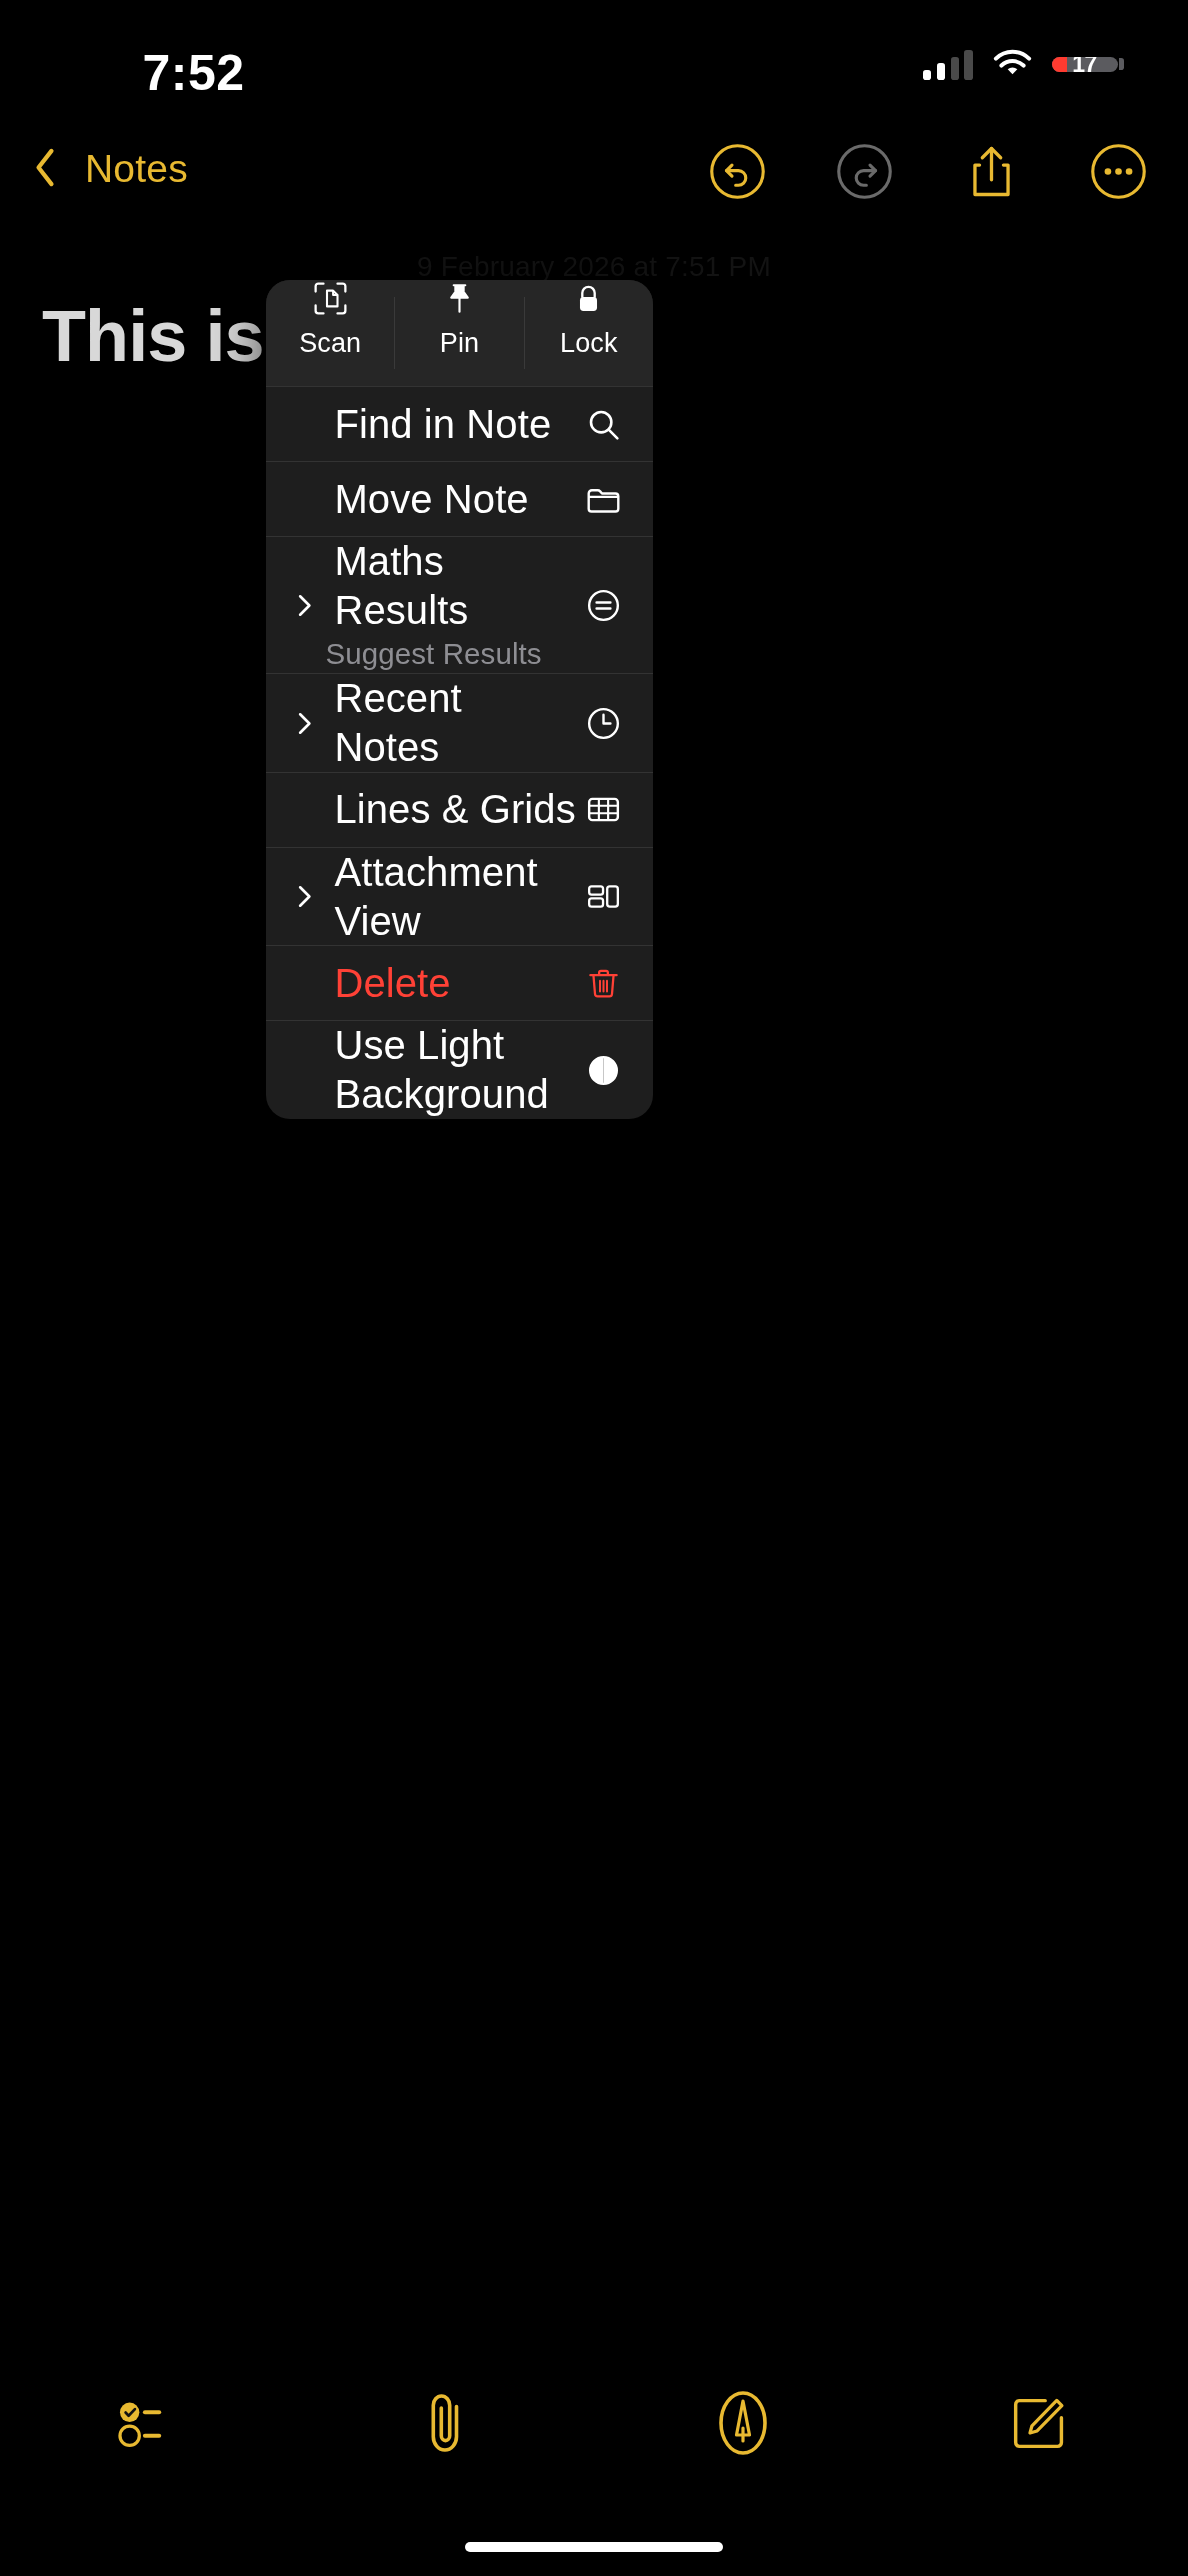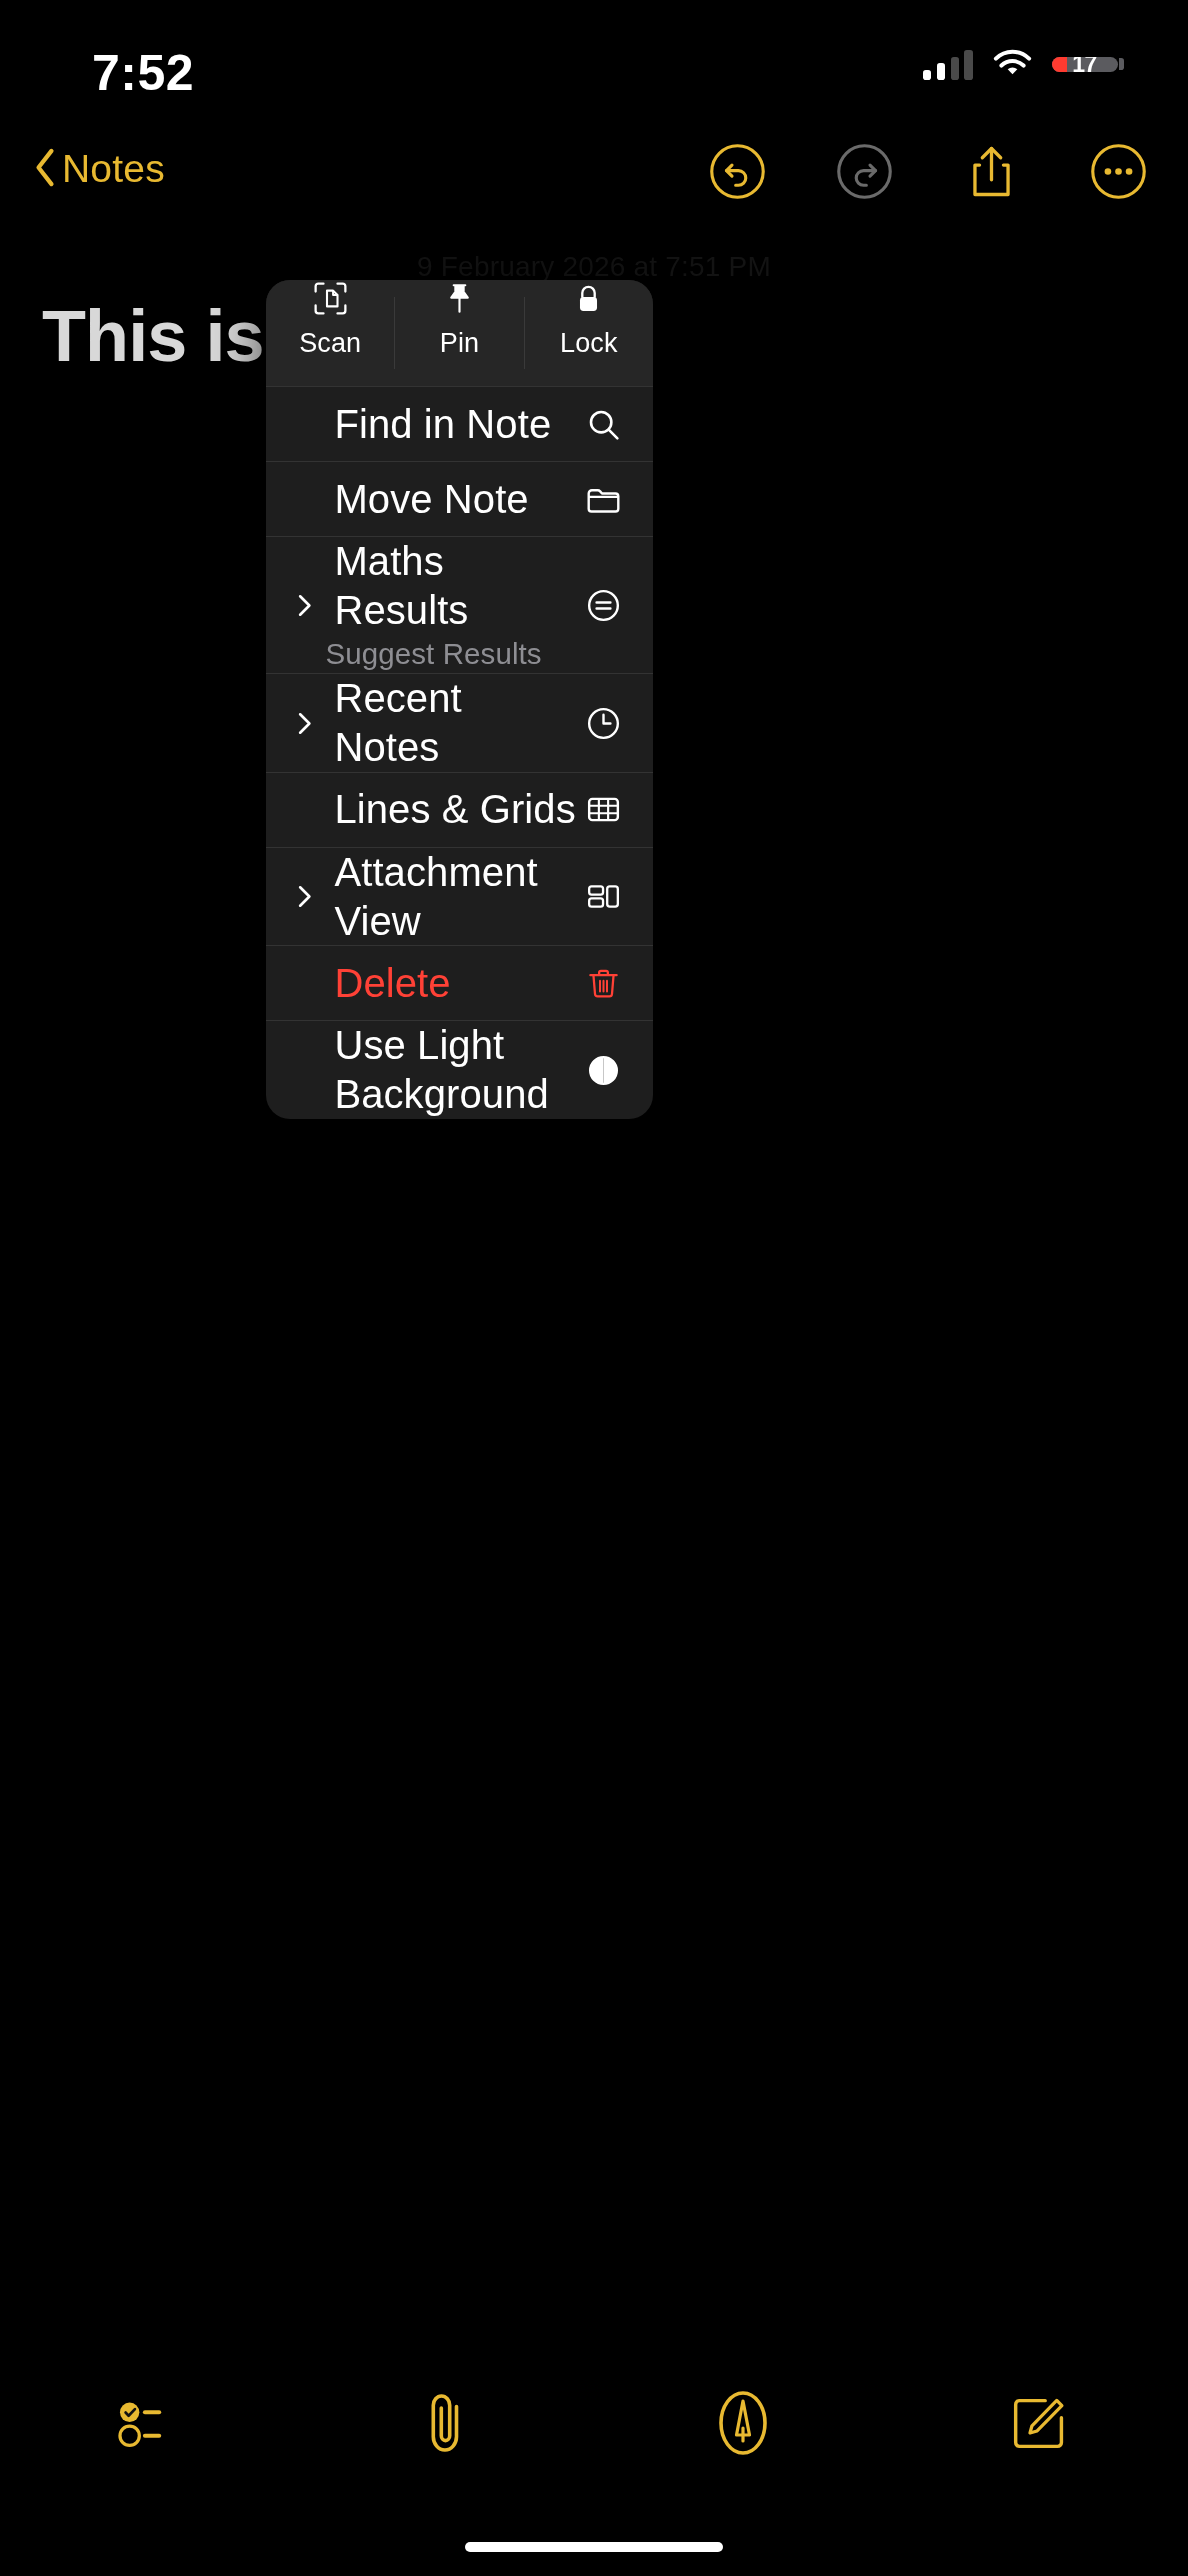--- a/index.html
+++ b/index.html
@@ -8,42 +8,42 @@
     background:#000; overflow:hidden;
     font-family:"Liberation Sans", sans-serif;
     -webkit-font-smoothing:antialiased;
   }
   .screen { position:relative; width:1188px; height:2576px; background:#000; }
 
   
   .statusbar { position:absolute; top:0; left:0; width:1188px; height:129px; }
   .sb-time {
     position:absolute; left:92px; top:44px; width:203px;
-    color:#fff; font-size:50px; font-weight:700; letter-spacing:0.5px;
+    color:#fff; font-size:50px; font-weight:700; letter-spacing:0.5px;text-align:center;
   }
   .sb-right { position:absolute; right:64px; top:48px; display:flex; align-items:center; gap:20px; }
   .cell-bars { display:flex; align-items:flex-end; gap:5.5px; height:31px; }
   .cell-bars i { display:block; width:8.3px; border-radius:2.8px; background:#fff; }
   .cell-bars i:nth-child(1){ height:10px; }
   .cell-bars i:nth-child(2){ height:16.6px; }
   .cell-bars i:nth-child(3){ height:23px; background:#4a4a4a; }
   .cell-bars i:nth-child(4){ height:30px; background:#4a4a4a; }
   .wifi { width:39px; height:29.5px; }
   .battery { position:relative; width:66px; height:15px; border-radius:10px; background:#5b5b5f; overflow:hidden; }
   .battery .fill { position:absolute; left:0; top:0; bottom:0; width:24%; background:#ff3b30; }
   .battery .lvl {
     position:absolute; inset:0; display:flex; align-items:center; justify-content:center;
     color:#fff; font-size:23px; font-weight:700; letter-spacing:-0.5px;
   }
   .battery-cap { width:4.6px; height:12px; border-radius:0 2.8px 2.8px 0; background:#5b5b5f; margin-left:1.8px; }
   .batt-wrap { display:flex; align-items:center; }
 
   
   .navbar { position:absolute; top:134px; left:0; width:1188px; height:101px; }
-  .nav-back { position:absolute; left:33px; top:13px; display:flex; align-items:center; gap:5px; cursor:pointer; }
+  .nav-back { position:absolute; left:33px; top:13px; display:flex; align-items:center; gap:28px; cursor:pointer; }
   .nav-back .chev { width:24px; height:41px; }
   .nav-back .lbl { color:#e8b931; font-size:39px; letter-spacing:0.2px; }
   .nav-actions { position:absolute; right:41px; top:9.2px; display:flex; align-items:center; gap:70px; }
   .nav-btn { width:57px; height:57px; display:flex; align-items:center; justify-content:center; cursor:pointer; }
 
   
   .note-date {
     position:absolute; top:251px; left:0; width:1188px; text-align:center;
     color:#131313; font-size:28px; letter-spacing:0.2px;
   }

